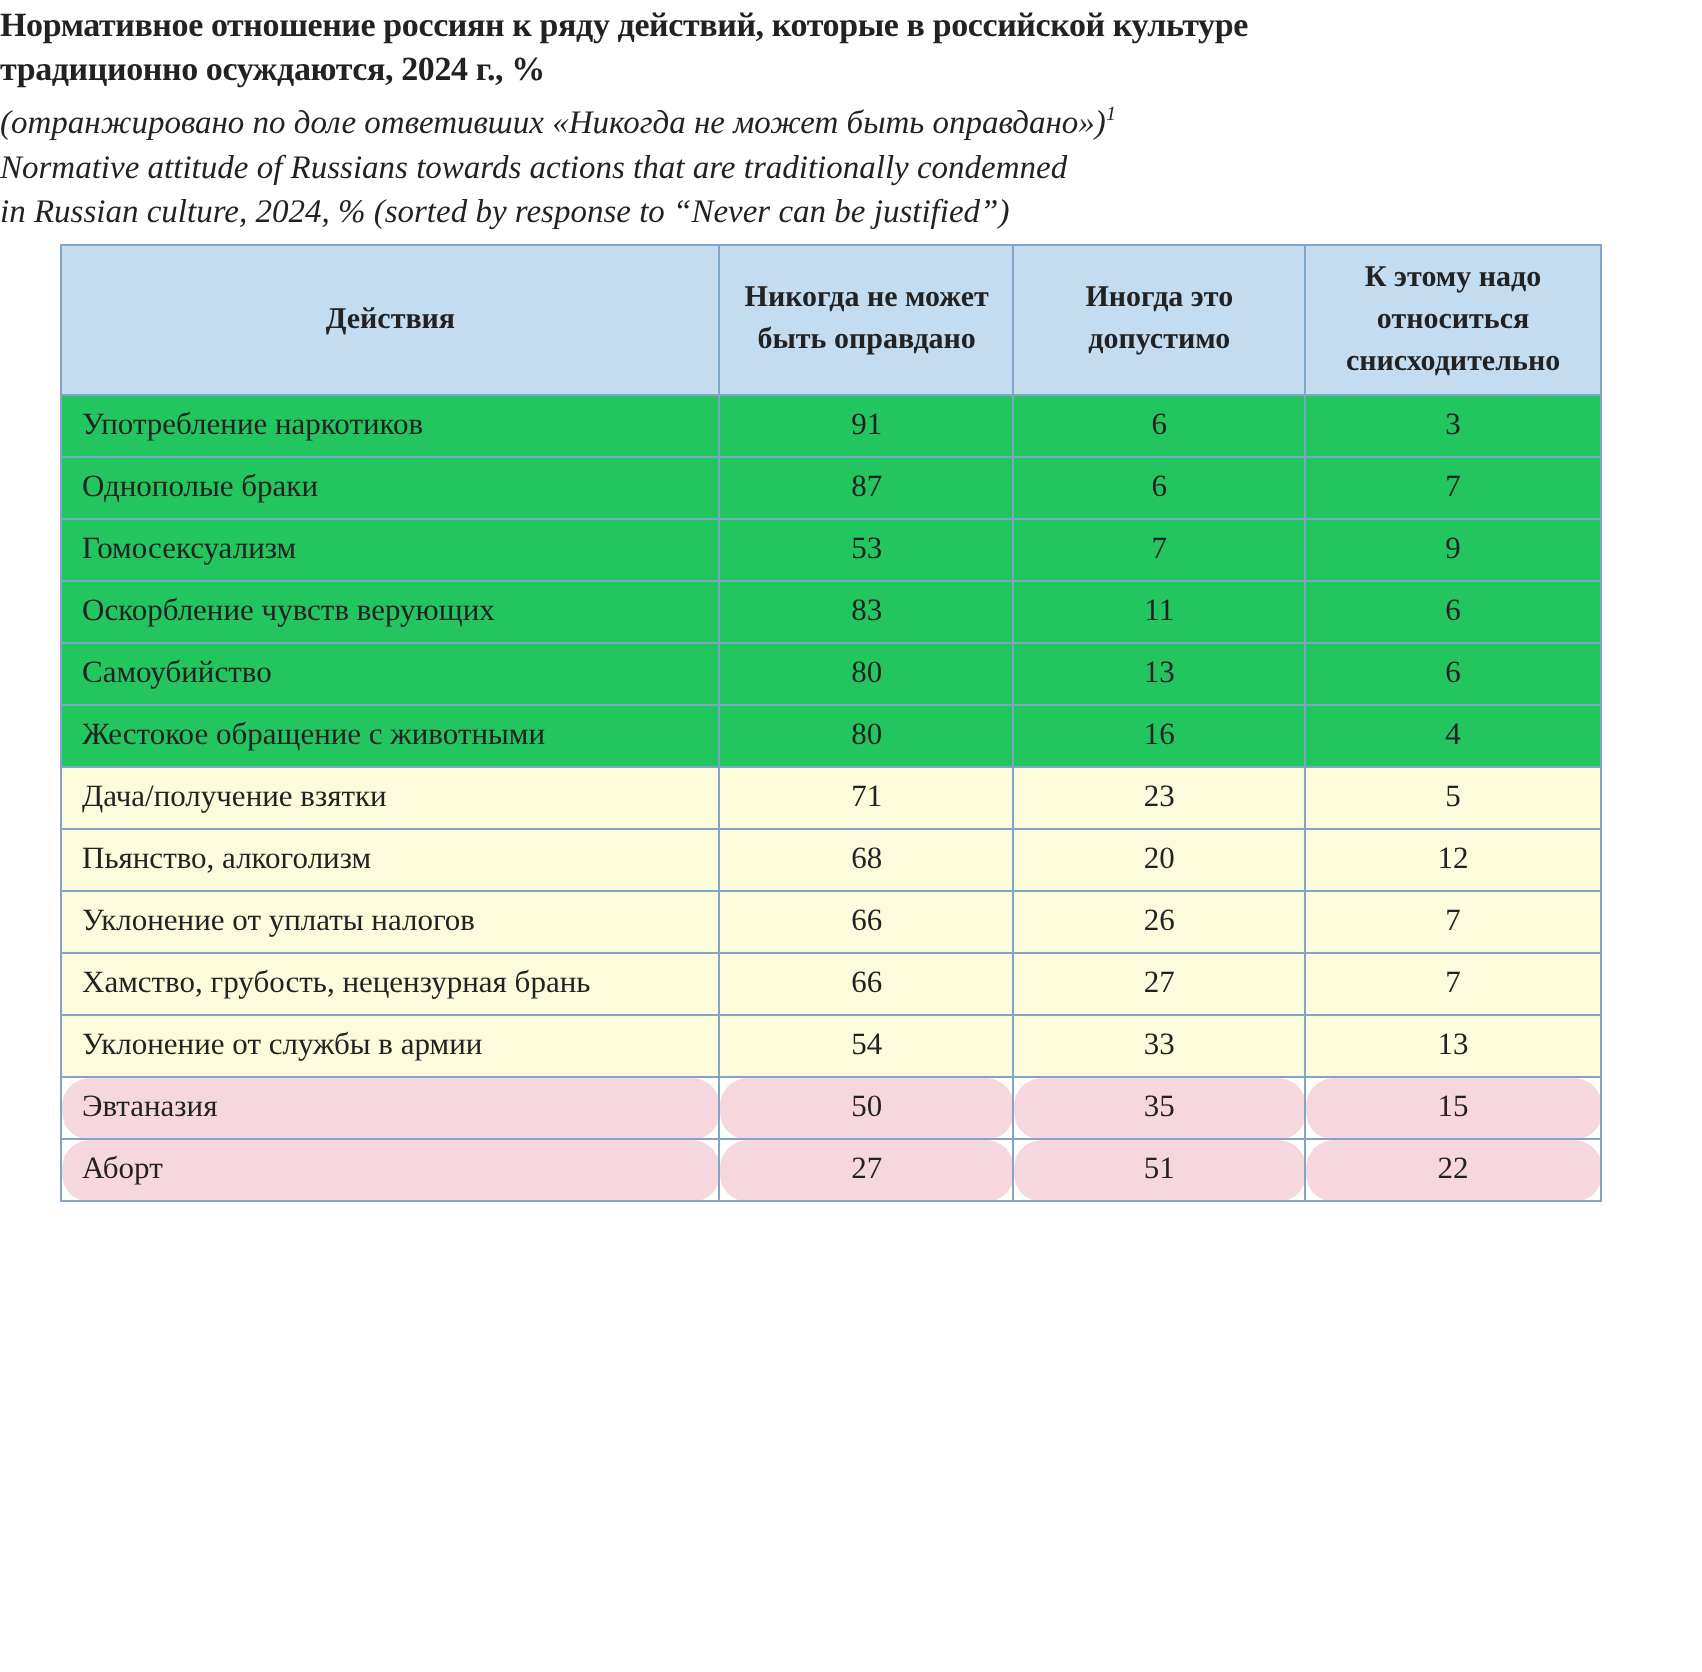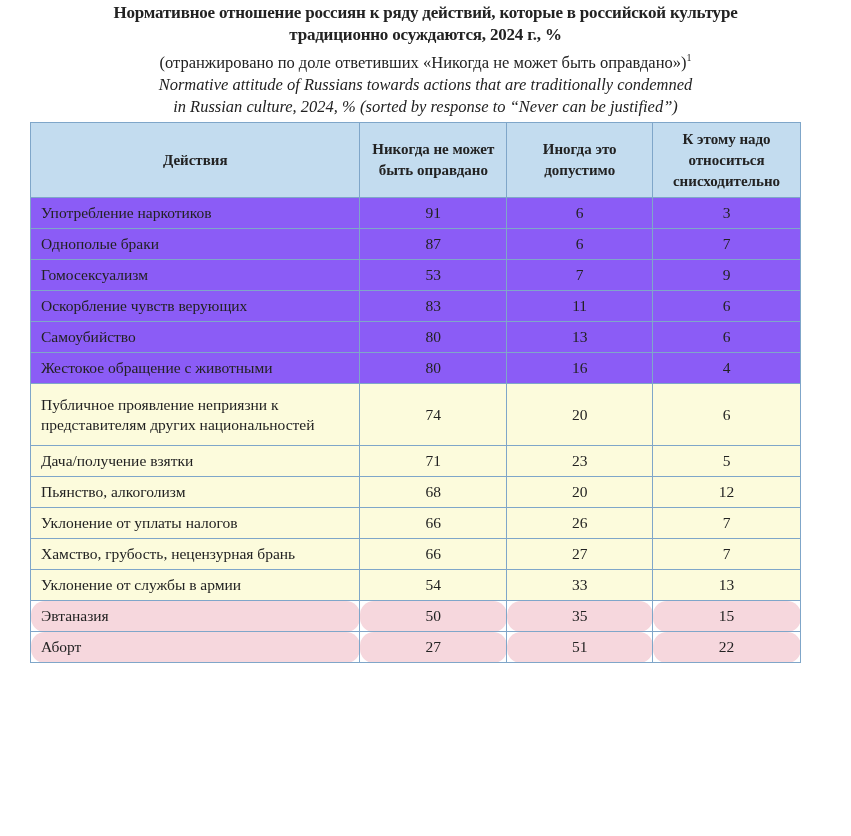--- a/index.html
+++ b/index.html
@@ -1,27 +1,27 @@
 <!DOCTYPE html>
 <html><head>
 <meta charset="utf-8">
 <style>
   html, body { margin: 0; padding: 0; background: #ffffff; }
   body { width: 851px; height: 836px; position: relative; overflow: hidden; font-family: "Liberation Serif", "DejaVu Serif", serif; color: #222; }
-  .titles { position: absolute; left: 0; top: 2px; width: 851px; text-align: center; }
+  .titles { position: absolute; left: 0; top: 2px; width: 851px; text-align: left; }
   .t-ru { font-weight: bold; font-size: 17px; line-height: 22px; letter-spacing: -0.2px; }
-  .t-sub { font-size: 16.5px; line-height: 22px; margin-top: 1px; }
+  .t-sub { font-style: italic; font-size: 16.5px; line-height: 22px; margin-top: 1px; }
   .t-sub sup { font-size: 10px; }
   .t-en { font-style: italic; font-size: 16.5px; line-height: 22px; }
   table { position: absolute; left: 30px; top: 122px; width: 771px; border-collapse: collapse; font-size: 15.5px; }
   th, td { border: 1px solid #7fa6c9; }
   th { background: #c3dcef; font-weight: bold; font-size: 15px; line-height: 21px; padding: 2px 6px; height: 70px; text-align: center; }
   td { padding: 0 10px; height: 30px; line-height: 20px; }
   td.num { text-align: center; }
-  tr.g td { background: #8b5cf6; }
+  tr.g td { background: #22c55e; }
   tr.y td { background: #fcfbdc; }
   tr.r td { background: #f6d7dd; border-radius: 14px; }
   tr.tall td { height: 61px; }
   col.c1 { width: 330px; } col.c2 { width: 147px; } col.c3 { width: 146px; } col.c4 { width: 148px; }
   .source { position: absolute; left: 30px; top: 854px; font-size: 16px; margin-left: 17px; }
   .source i { font-style: italic; }
 </style>
 </head>
 <body>
 
@@ -82,26 +82,20 @@
         <td class="num">80</td>
         <td class="num">13</td>
         <td class="num">6</td>
       </tr>
       <tr class="g">
         <td>Жестокое обращение с животными</td>
         <td class="num">80</td>
         <td class="num">16</td>
         <td class="num">4</td>
       </tr>
-      <tr class="y tall">
-        <td>Публичное проявление неприязни к представителям других национальностей</td>
-        <td class="num">74</td>
-        <td class="num">20</td>
-        <td class="num">6</td>
-      </tr>
       <tr class="y">
         <td>Дача/получение взятки</td>
         <td class="num">71</td>
         <td class="num">23</td>
         <td class="num">5</td>
       </tr>
       <tr class="y">
         <td>Пьянство, алкоголизм</td>
         <td class="num">68</td>
         <td class="num">20</td>

